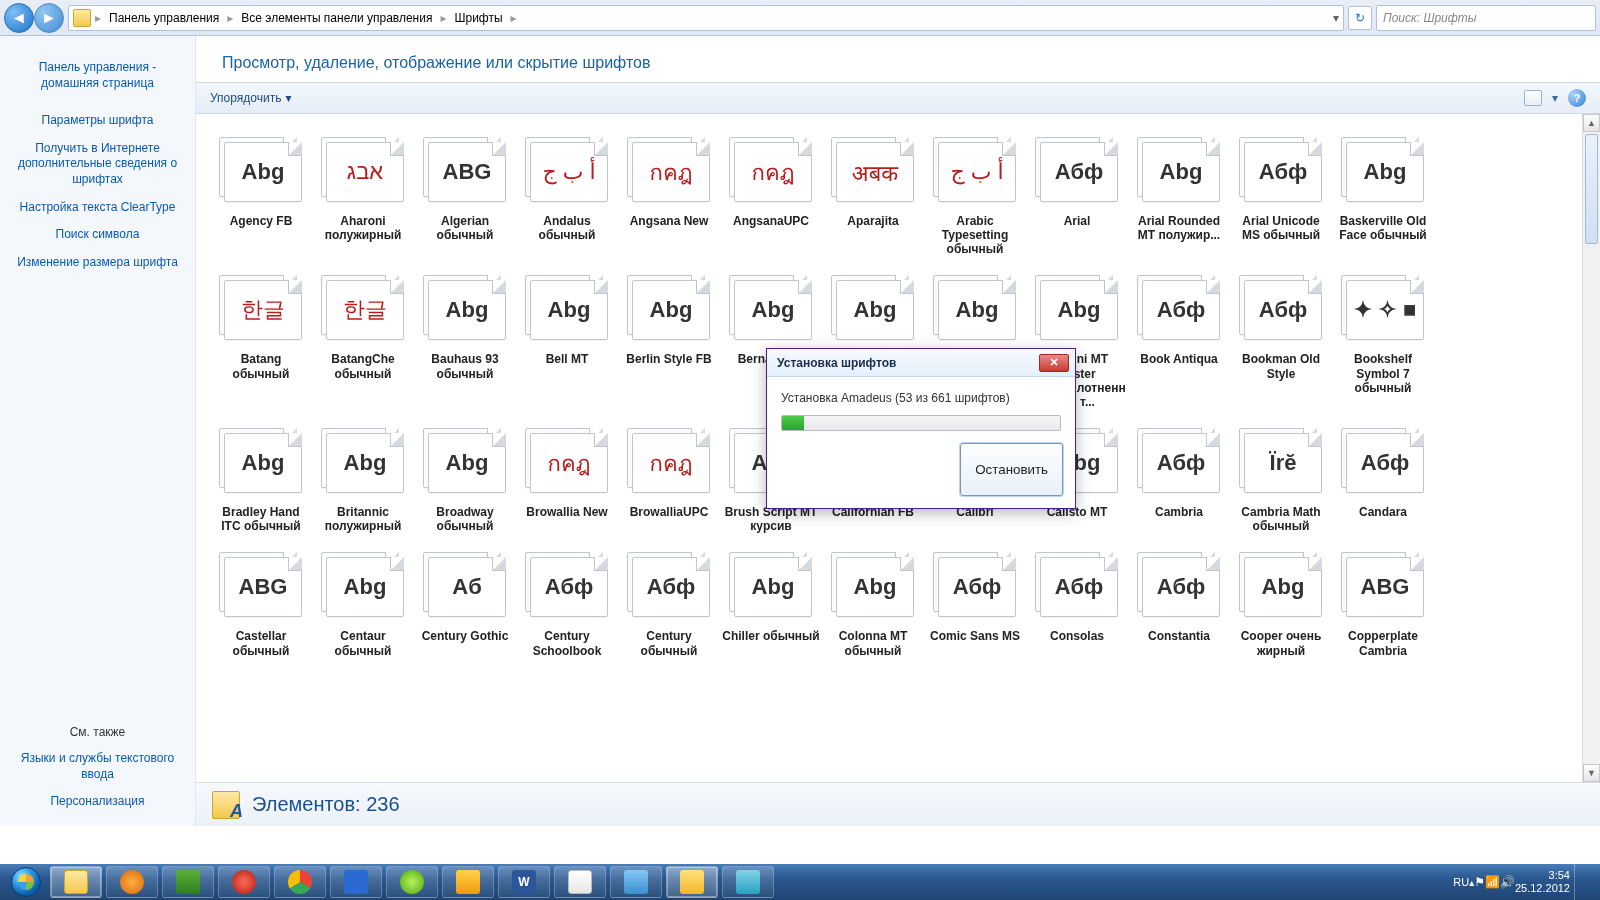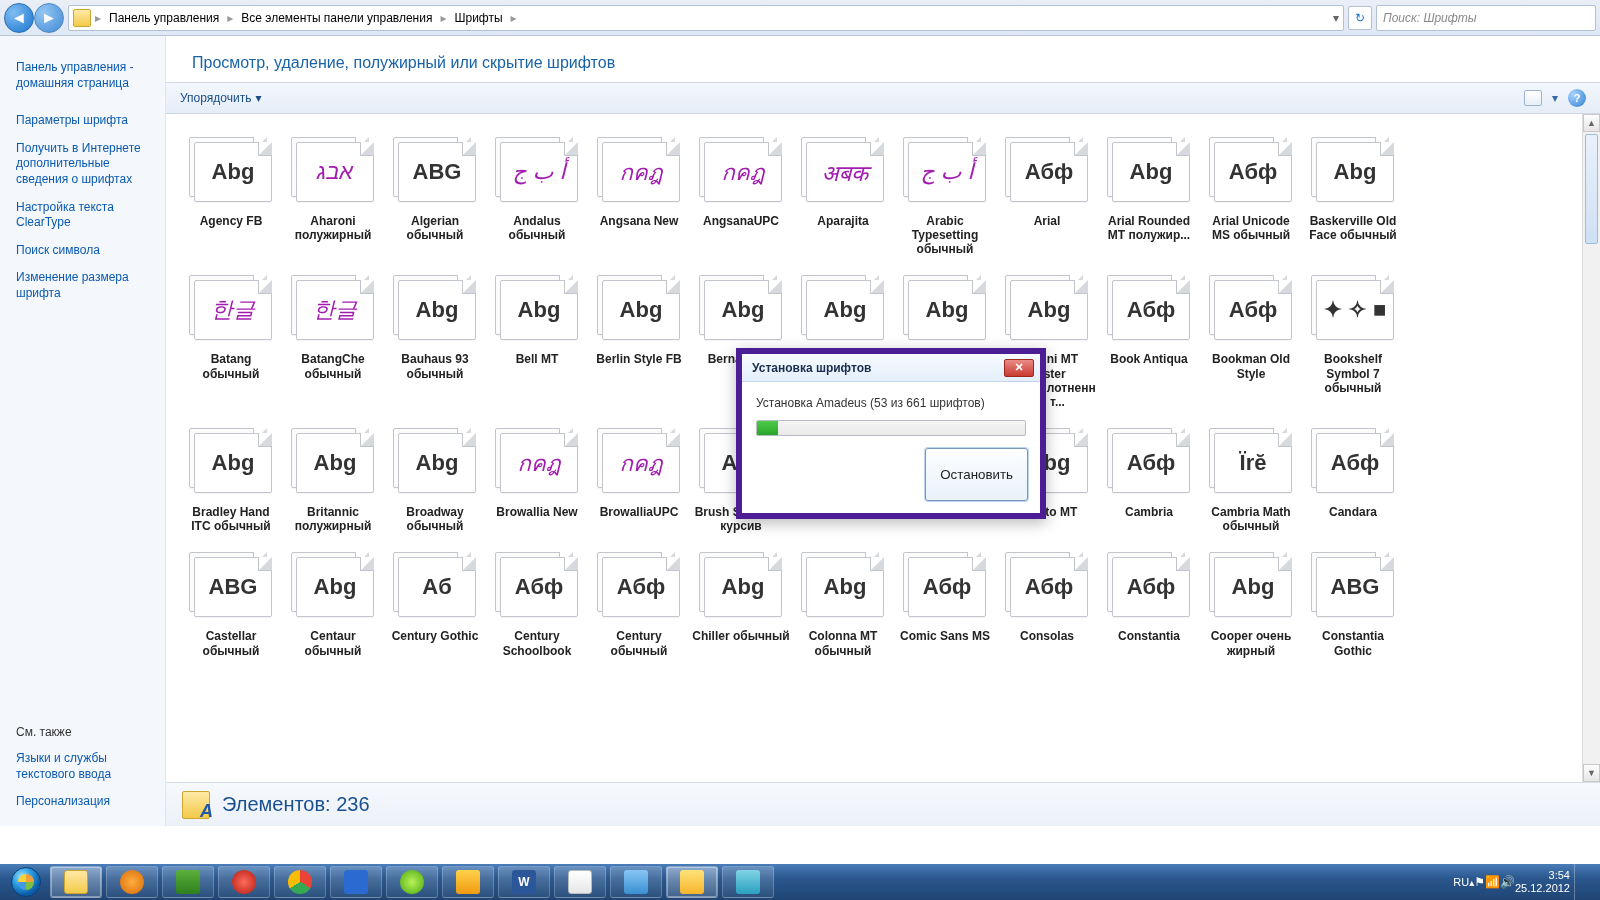--- a/index.html
+++ b/index.html
@@ -11,21 +11,21 @@
 .nav-arrow { width: 30px; height: 30px; border-radius: 50%; background: radial-gradient(circle at 30% 30%, #7fbef2, #1b74cf); border: 1px solid #2a6eb4; display: flex; align-items: center; justify-content: center; color: #fff; font-size: 16px; cursor: pointer; }
 .nav-arrow.fwd { opacity: .8; }
 .breadcrumb { flex: 1; height: 26px; background: #fff; border: 1px solid #b3c1d4; border-radius: 2px; display: flex; align-items: center; padding: 0 4px; gap: 2px; }
 .crumb-icon { width: 18px; height: 18px; background: linear-gradient(#ffe9a6,#f3ca4a); border: 1px solid #caa62e; border-radius: 2px; display: inline-block; }
 .crumb-sep { color: #999; padding: 0 2px; }
 .crumb { padding: 0 4px; cursor: pointer; }
 .refresh { width: 24px; height: 24px; border: 1px solid #b3c1d4; background: #fff; display: flex; align-items:center; justify-content:center; color:#1b74cf; cursor:pointer; border-radius:2px;}
 .searchbox { width: 220px; height: 26px; border: 1px solid #b3c1d4; background: #fff; padding: 0 6px; color: #888; font-style: italic; display: flex; align-items: center; border-radius: 2px; }
 
 .mainrow { display: flex; height: 790px; }
-.sidebar { width: 166px; background: #f4f7fb; border-right: 1px solid #e1e6ed; padding: 18px 16px 10px 16px; display: flex; flex-direction: column; }
+.sidebar { width: 196px; background: #f4f7fb; border-right: 1px solid #e1e6ed; padding: 18px 16px 10px 16px; display: flex; flex-direction: column; text-align: center; }
 .sidebar-top { flex: 0 0 auto; }
 .sidebar-bottom { margin-top: auto; }
 .side-link { color: #0a5ab1; text-decoration: none; display: block; padding: 6px 0; line-height: 1.3; cursor: pointer; }
 .side-head { color: #333; padding: 4px 0 6px 0; }
 
 .content { flex: 1; display: flex; flex-direction: column; position: relative; }
 .page-title { color: #1963a8; font-size: 16px; padding: 18px 26px 10px 26px; }
 .toolbar { height: 32px; background: linear-gradient(#f3f7fd,#e6edf7); border-top: 1px solid #d0d8e4; border-bottom: 1px solid #d0d8e4; display: flex; align-items: center; padding: 0 14px; gap: 10px; }
 .tool-btn { color: #1a4c86; cursor: pointer; display:flex; align-items:center; gap:4px;}
 .tool-right { margin-left: auto; display: flex; align-items: center; gap: 10px; }
@@ -34,34 +34,34 @@
 
 .grid-wrap { flex: 1; overflow: hidden; position: relative; }
 .grid { display: grid; grid-template-columns: repeat(12, 102px); gap: 0; padding: 14px 21px 0 14px; align-content: start; }
 .font-item { width: 102px; display: flex; flex-direction: column; align-items: center; cursor: pointer; padding: 4px 2px 10px 2px; }
 .font-icon { width: 92px; height: 76px; position: relative; }
 .sheet { position: absolute; width: 78px; height: 60px; background: #fff; border: 1px solid #c2c6cc; border-radius: 2px; box-shadow: 0 1px 0 rgba(0,0,0,.04); display:flex; align-items:center; justify-content:center; }
 .sheet.front { left: 9px; top: 10px; }
 .sheet.back { left: 4px; top: 5px; background: #fcfcfc; }
 .sheet .ear { position:absolute; right:-1px; top:-1px; width:14px; height:14px; background: linear-gradient(135deg,#fff 48%, #d6d9dd 52%); border-left:1px solid #c2c6cc; border-bottom:1px solid #c2c6cc;}
 .sample { font-size: 22px; color: #333; font-weight: 600; white-space: nowrap; }
-.sample.faded { color: #a21caf; font-weight: 400; font-style: italic; }
+.sample.faded { color: #b91c1c; font-weight: 400; }
 .font-label { text-align: center; font-weight: 700; font-size: 12px; color: #222; line-height: 1.18; padding: 6px 0 0 0; word-wrap: break-word; max-width: 100px; }
 
 .scroll-v { position: absolute; right: 0; top: 0; bottom: 0; width: 18px; background: #f1f1f1; border-left: 1px solid #dcdcdc; }
 .scroll-btn { height: 18px; background: linear-gradient(#fdfdfd,#e6e6e6); border: 1px solid #c8c8c8; display:flex; align-items:center; justify-content:center; color:#666; font-size:9px;}
 .scroll-thumb { position:absolute; left:2px; right:2px; top:20px; height:110px; background: linear-gradient(#e9f1fb,#cfe0f4); border:1px solid #9fbbda; border-radius:2px;}
 
 .statusbar { height: 44px; border-top: 1px solid #d9dee6; background: linear-gradient(#f6f9fd,#ecf1f8); display:flex; align-items:center; padding: 0 16px; gap:12px;}
 .status-ico { width:28px; height:28px; background: linear-gradient(#ffe9a6,#f3ca4a); border:1px solid #caa62e; border-radius:2px; position:relative;}
 .status-ico::after{ content:"A"; position:absolute; right:-4px; bottom:-4px; font-style:italic; font-weight:bold; color:#2058a8; font-size:18px;}
 .status-text { color:#19508f; font-weight:400; font-size:20px;}
 
 
-.modal { position: absolute; left: 570px; top: 312px; width: 310px; background: #fff; border: 6px solid #4c1d95; box-shadow: 0 4px 14px rgba(0,0,0,.28); z-index: 50; }
+.modal { position: absolute; left: 570px; top: 312px; width: 310px; background: #fff; border: 1px solid #4c1d95; box-shadow: 0 4px 14px rgba(0,0,0,.28); z-index: 50; }
 .modal-title { height: 28px; background: linear-gradient(#f7fbff,#e4effb); border-bottom: 1px solid #c3d3e8; display:flex; align-items:center; padding: 0 6px 0 10px; font-weight:600; color:#1a2d4e;}
 .modal-close { margin-left:auto; width:30px; height:18px; background: linear-gradient(#e98b86,#c93a31); border:1px solid #9e271f; border-radius:2px; color:#fff; display:flex; align-items:center; justify-content:center; font-size:11px; cursor:pointer;}
 .modal-body { padding: 14px 14px 12px 14px; }
 .modal-msg { color:#333; margin-bottom:10px; }
 .progress { height: 16px; border:1px solid #b8bcc2; background: linear-gradient(#f5f5f5,#e9e9e9); border-radius:2px; overflow:hidden;}
 .progress-fill { height:100%; width:8%; background: linear-gradient(#4ecb4a,#28a528);}
 .modal-foot { padding: 0 12px 12px 12px; display:flex; justify-content:flex-end;}
 .modal-btn { padding: 18px 14px; border:1px solid #7c96b9; background: linear-gradient(#fdfefe,#e9f1fa); border-radius:3px; cursor:pointer; color:#222; box-shadow: 0 0 0 1px #bcd5f0;}
 
 
@@ -115,21 +115,21 @@
       <a class="side-link">Изменение размера шрифта</a>
     </div>
     <div class="sidebar-bottom">
       <div class="side-head">См. также</div>
       <a class="side-link">Языки и службы текстового ввода</a>
       <a class="side-link">Персонализация</a>
     </div>
   </div>
 
   <div class="content">
-    <div class="page-title">Просмотр, удаление, полужирный или скрытие шрифтов</div>
+    <div class="page-title">Просмотр, удаление, отображение или скрытие шрифтов</div>
     <div class="toolbar">
       <div class="tool-btn">
         <span>Упорядочить</span>
         <span>▾</span>
       </div>
       <div class="tool-right">
         <span class="view-ico"></span>
         <span style="color:#3a6aa3;">▾</span>
         <span class="help-ico">?</span>
       </div>
@@ -704,21 +704,21 @@
           <div class="font-item">
             <div class="font-icon">
               <div class="sheet back">
                 <div class="ear"></div>
               </div>
               <div class="sheet front">
                 <div class="ear"></div>
                 <span class="sample">ABG</span>
               </div>
             </div>
-            <div class="font-label">Constantia Gothic</div>
+            <div class="font-label">Copperplate Cambria</div>
           </div>
         </div>
       <div class="scroll-v">
         <div class="scroll-btn">▲</div>
         <div class="scroll-thumb"></div>
         <div class="scroll-btn" style="position:absolute;bottom:0;left:0;right:0;">▼</div>
       </div>
     </div>
 
     <div class="statusbar">

